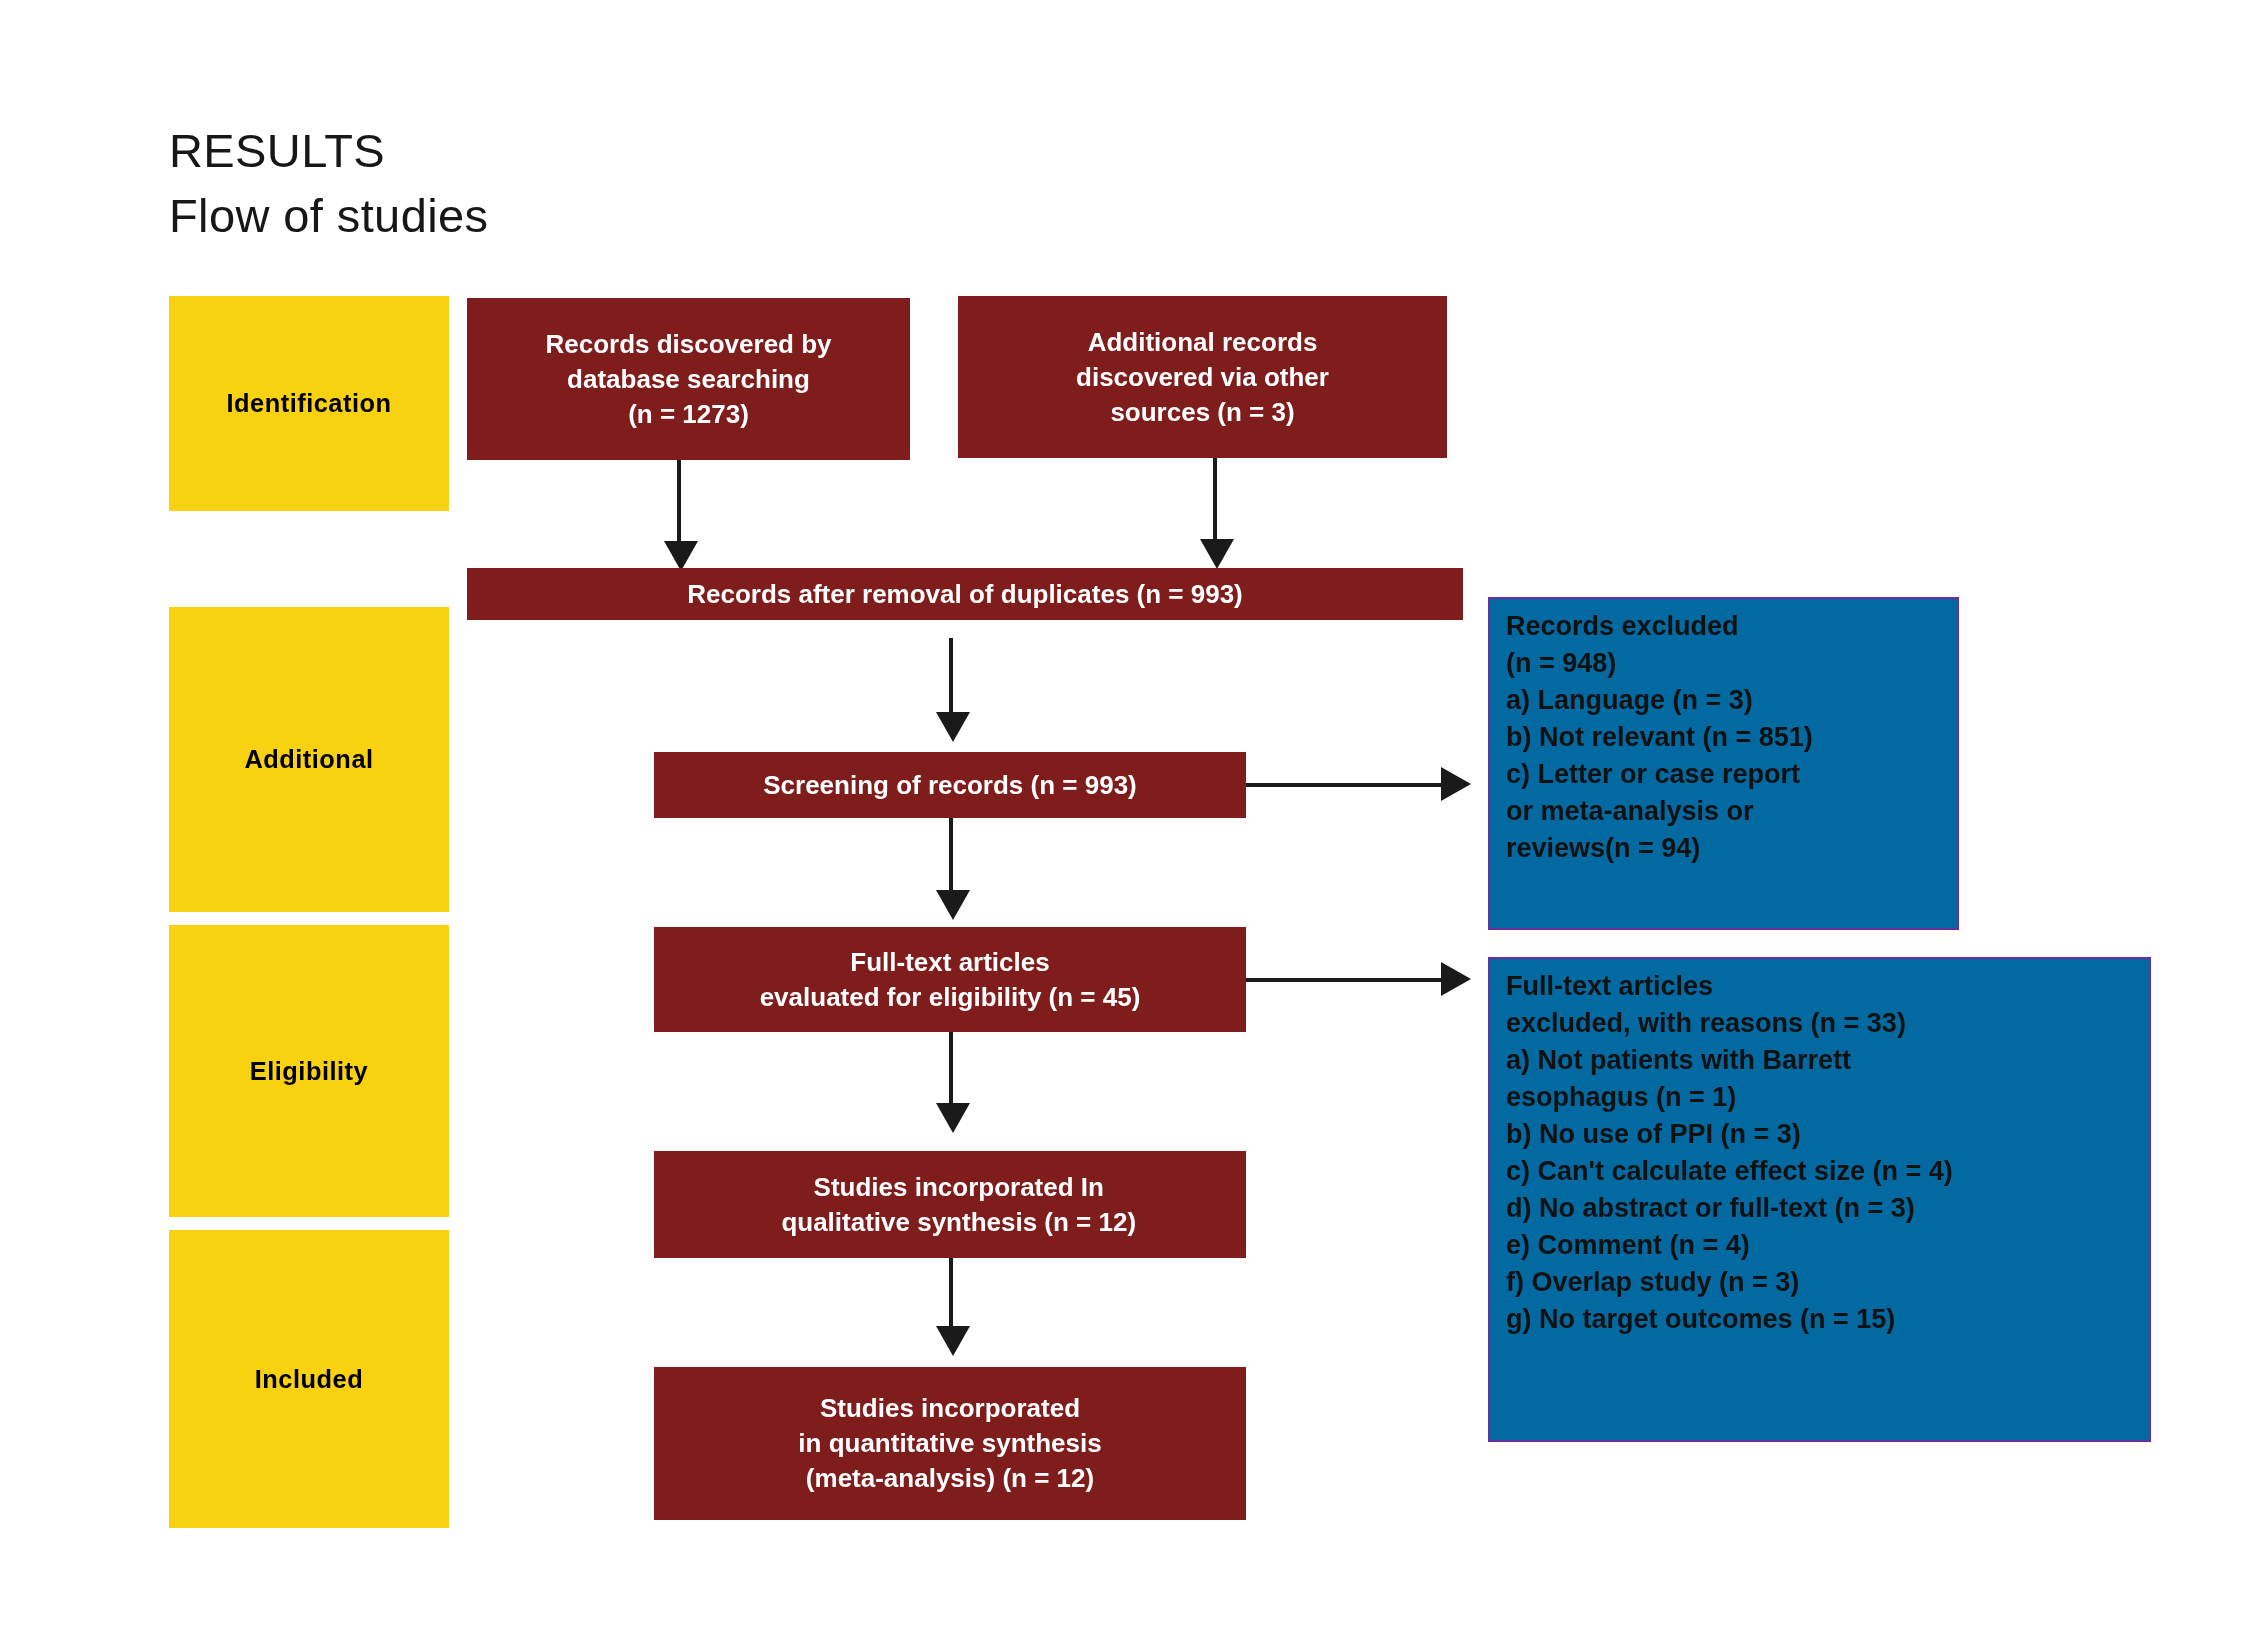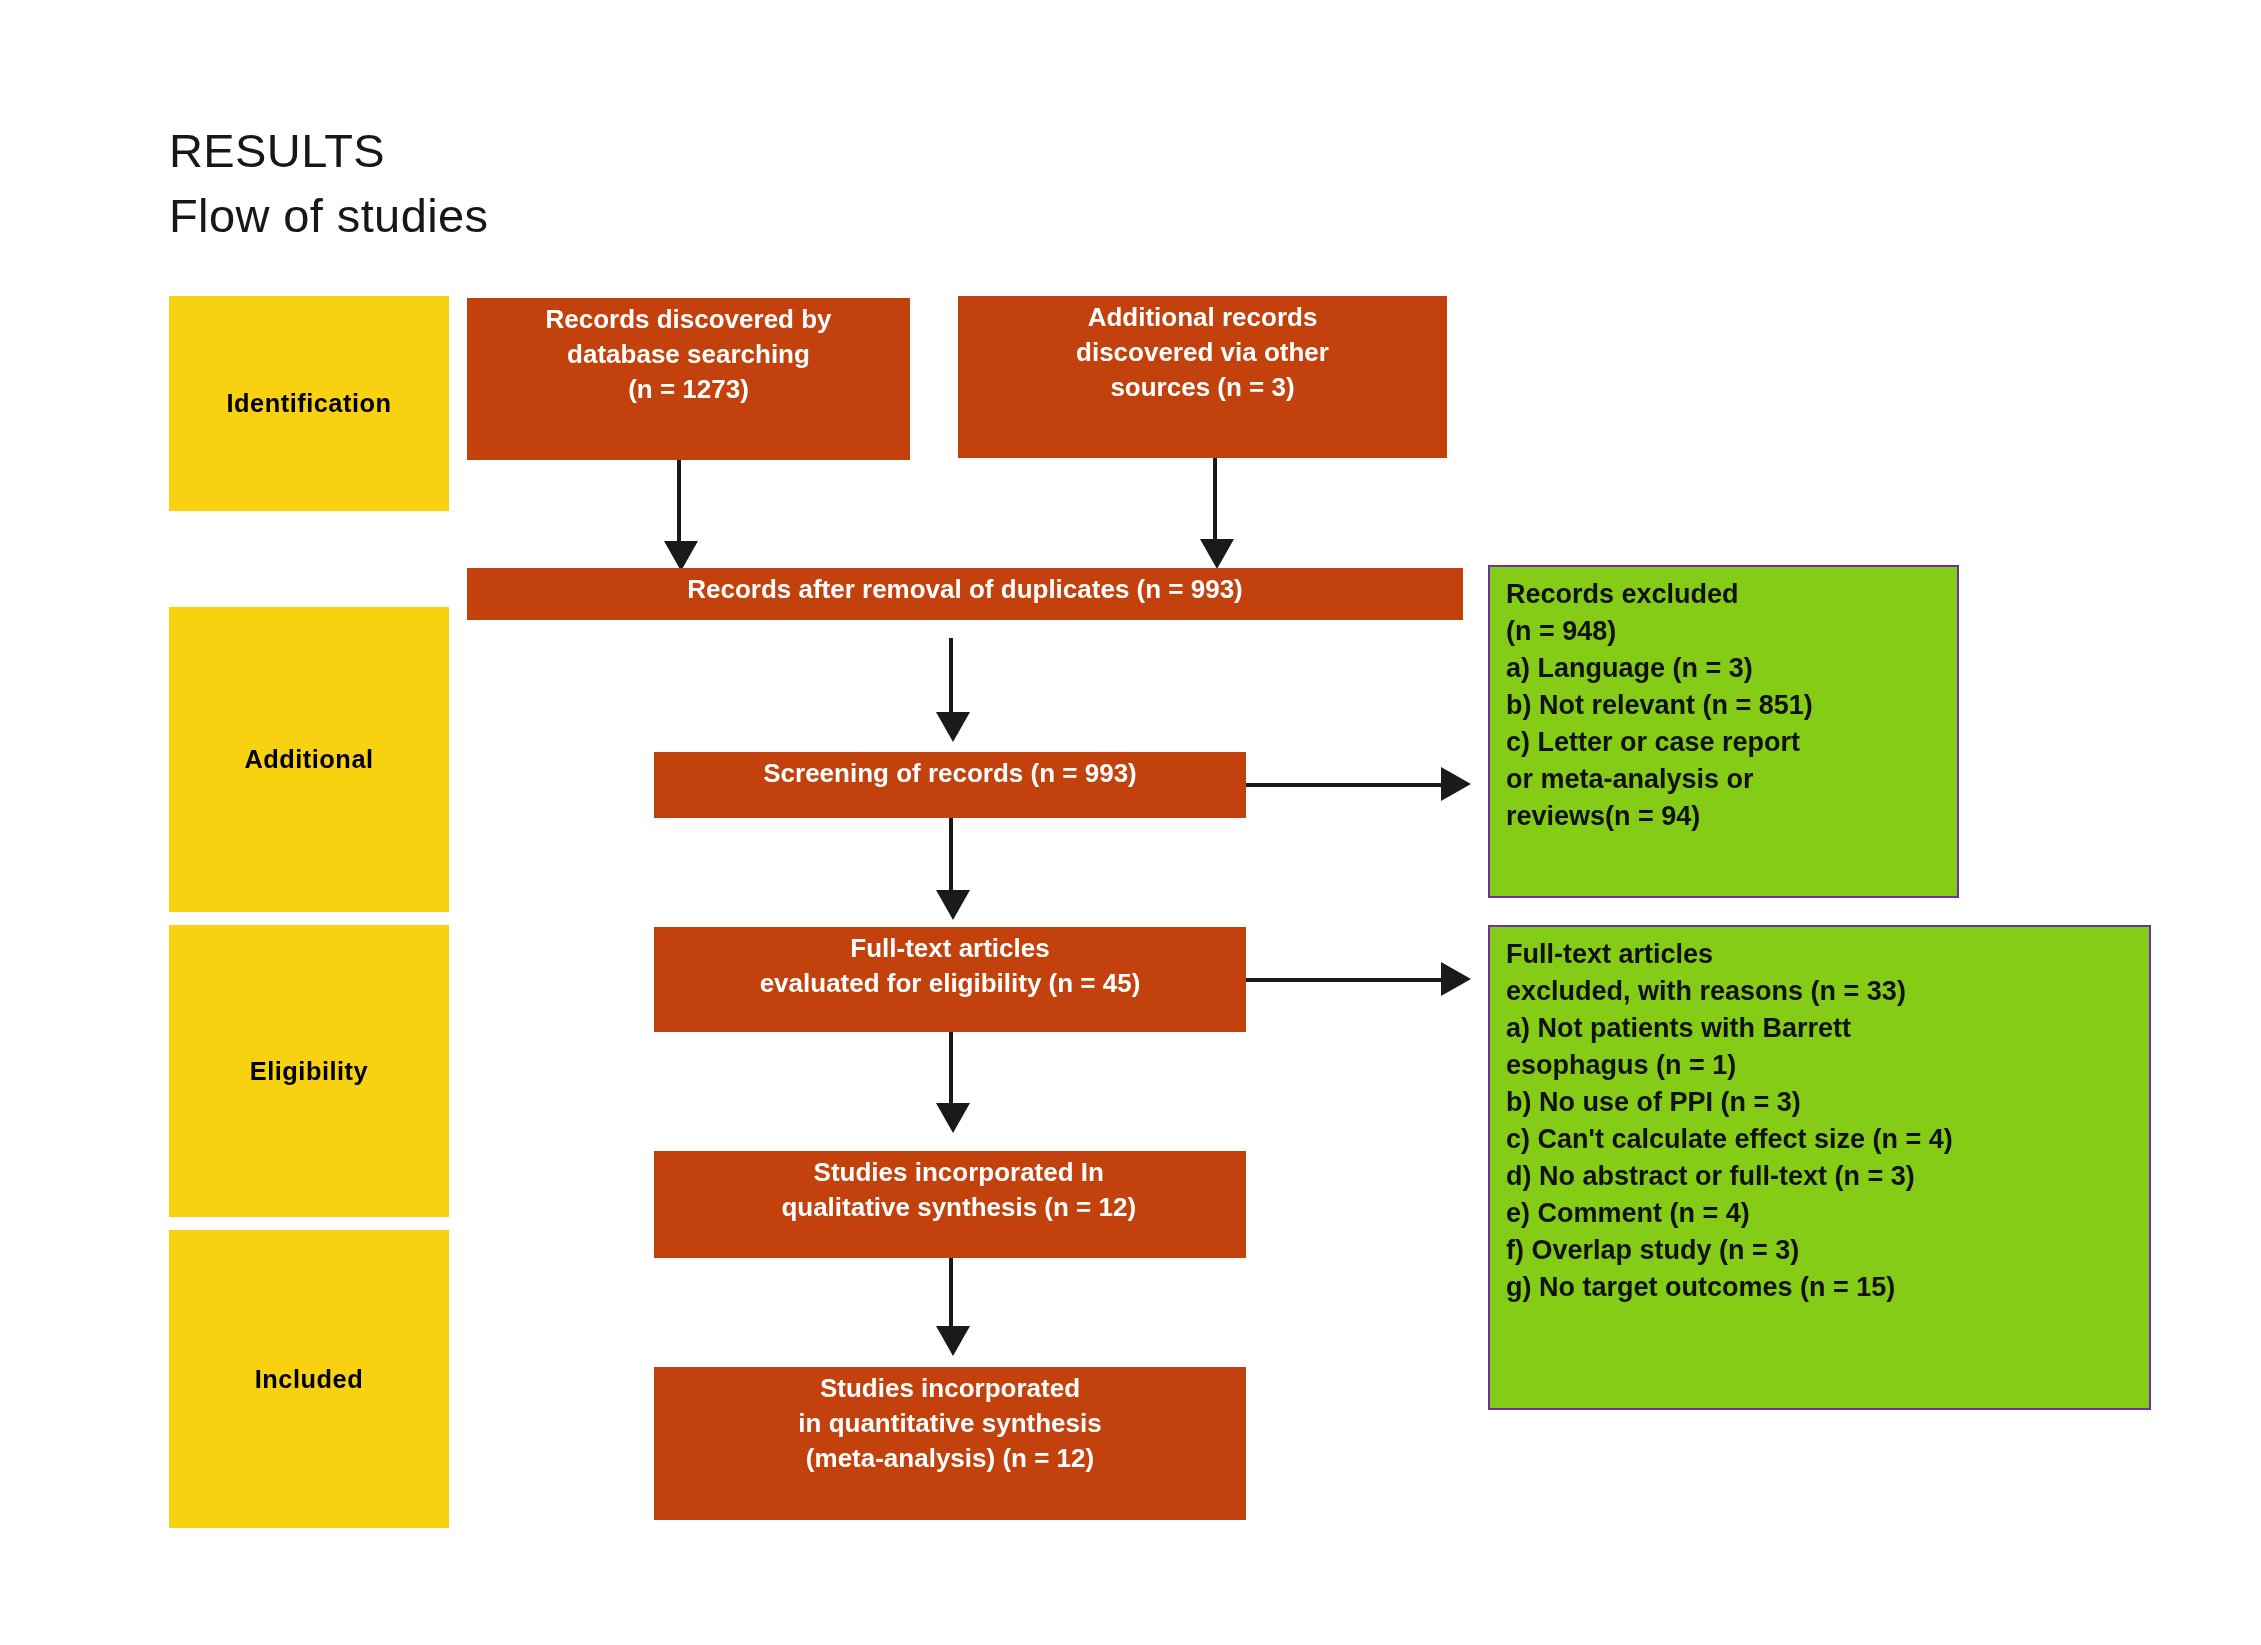--- a/index.html
+++ b/index.html
@@ -43,43 +43,44 @@
     font-size: 25.4px;
     font-weight: bold;
     color: #000000;
     letter-spacing: 0.5px;
     text-align: center;
   }
 
   
   .pbox {
     position: absolute;
-    background: #c2410c;
+    background: #7f1d1d;
     display: flex;
-    align-items: flex-start;
+    align-items: center;
     justify-content: center;
     box-sizing: border-box;
     padding: 3.5px 10.5px;
   }
   .pbox-text {
     color: #ffffff;
     font-size: 26px;
     font-weight: bold;
     line-height: 35px;
     text-align: center;
     white-space: pre-line;
   }
 
   
   .obox {
     position: absolute;
-    background: #84cc16;
+    background: #0369a1;
     border: 2.6px solid #6B2FA0;
     box-sizing: border-box;
     padding: 8.8px 12.3px 8.8px 16px;
+    margin-top: 32px;
   }
   .obox-text {
     color: #111111;
     font-size: 27px;
     font-weight: bold;
     line-height: 37px;
     white-space: pre-line;
     text-align: left;
   }
 

